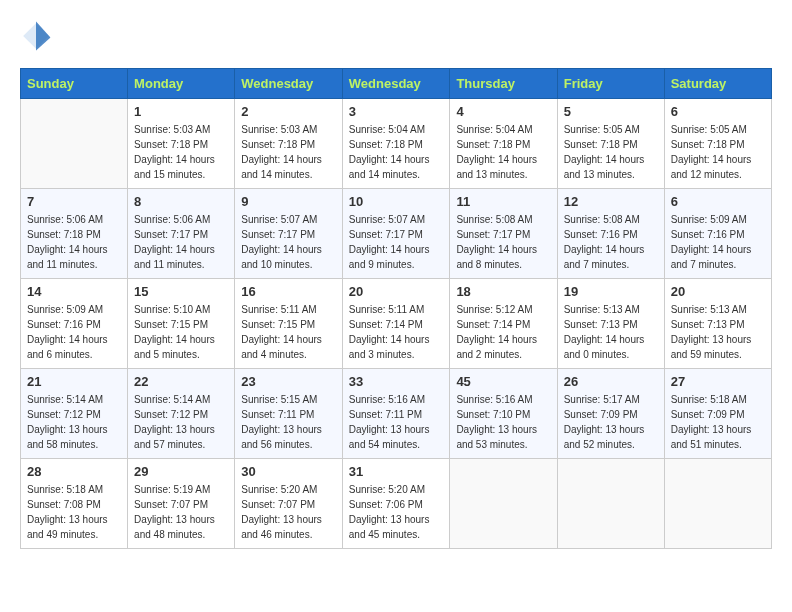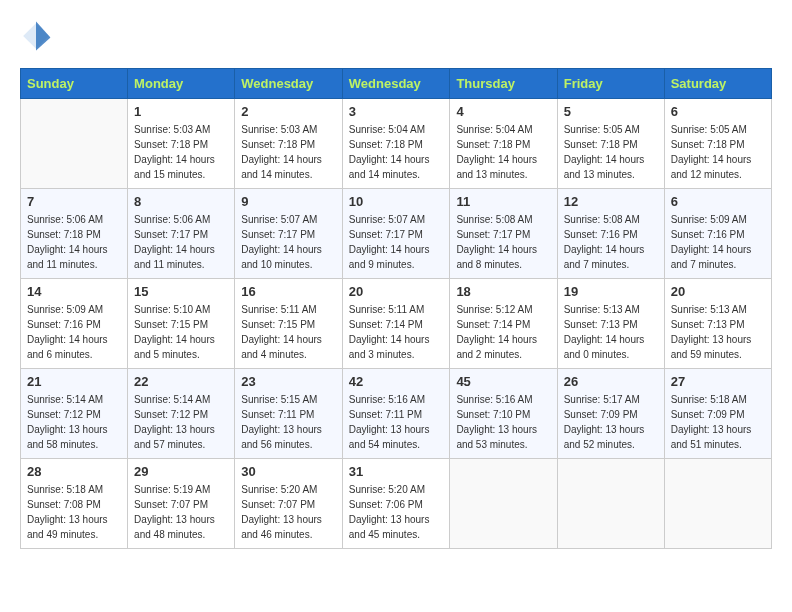--- a/index.html
+++ b/index.html
@@ -215,21 +215,21 @@
         </td>
         <td>
           <span class="day-num">22</span>
           <div class="cell-info">Sunrise: 5:14 AM<br>Sunset: 7:12 PM<br>Daylight: 13 hours<br>and 57 minutes.</div>
         </td>
         <td>
           <span class="day-num">23</span>
           <div class="cell-info">Sunrise: 5:15 AM<br>Sunset: 7:11 PM<br>Daylight: 13 hours<br>and 56 minutes.</div>
         </td>
         <td>
-          <span class="day-num">42</span>
+          <span class="day-num">33</span>
           <div class="cell-info">Sunrise: 5:16 AM<br>Sunset: 7:11 PM<br>Daylight: 13 hours<br>and 54 minutes.</div>
         </td>
         <td>
           <span class="day-num">45</span>
           <div class="cell-info">Sunrise: 5:16 AM<br>Sunset: 7:10 PM<br>Daylight: 13 hours<br>and 53 minutes.</div>
         </td>
         <td>
           <span class="day-num">26</span>
           <div class="cell-info">Sunrise: 5:17 AM<br>Sunset: 7:09 PM<br>Daylight: 13 hours<br>and 52 minutes.</div>
         </td>

